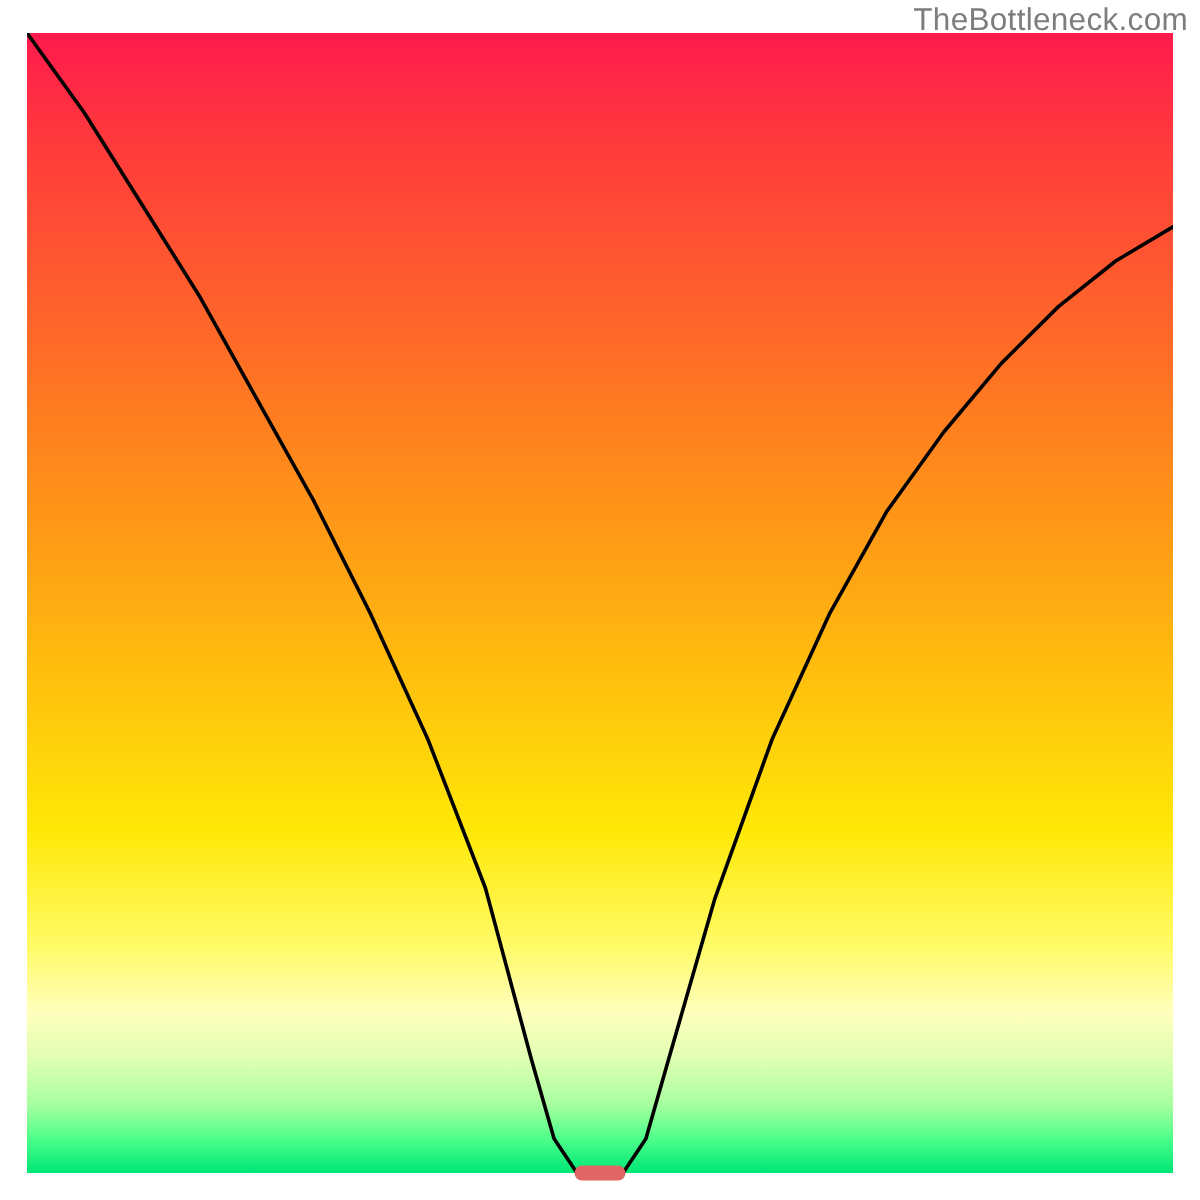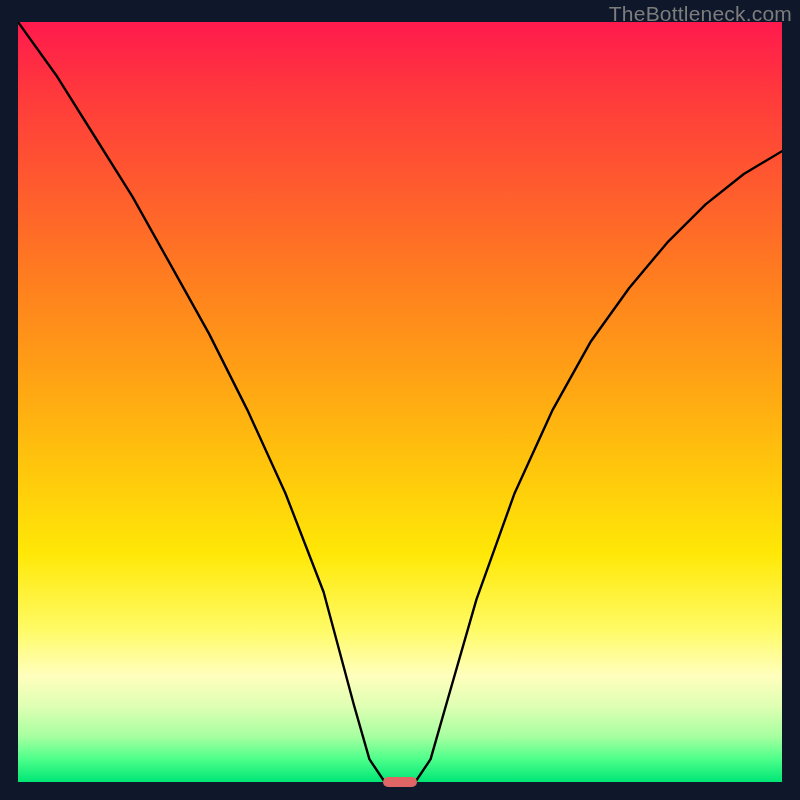--- a/index.html
+++ b/index.html
@@ -8,21 +8,21 @@
     width: 800px;
     height: 800px;
     background: #000;
     overflow: hidden;
     font-family: Arial, Helvetica, sans-serif;
   }
   .frame {
     position: relative;
     width: 800px;
     height: 800px;
-    background: #0f172a;
+    background: #ffffff;
     text-align: right;
   }
   .plot {
     position: absolute;
     left: 18px;
     top: 22px;
     width: 764px;
     height: 760px;
     background: linear-gradient(
       to bottom,

